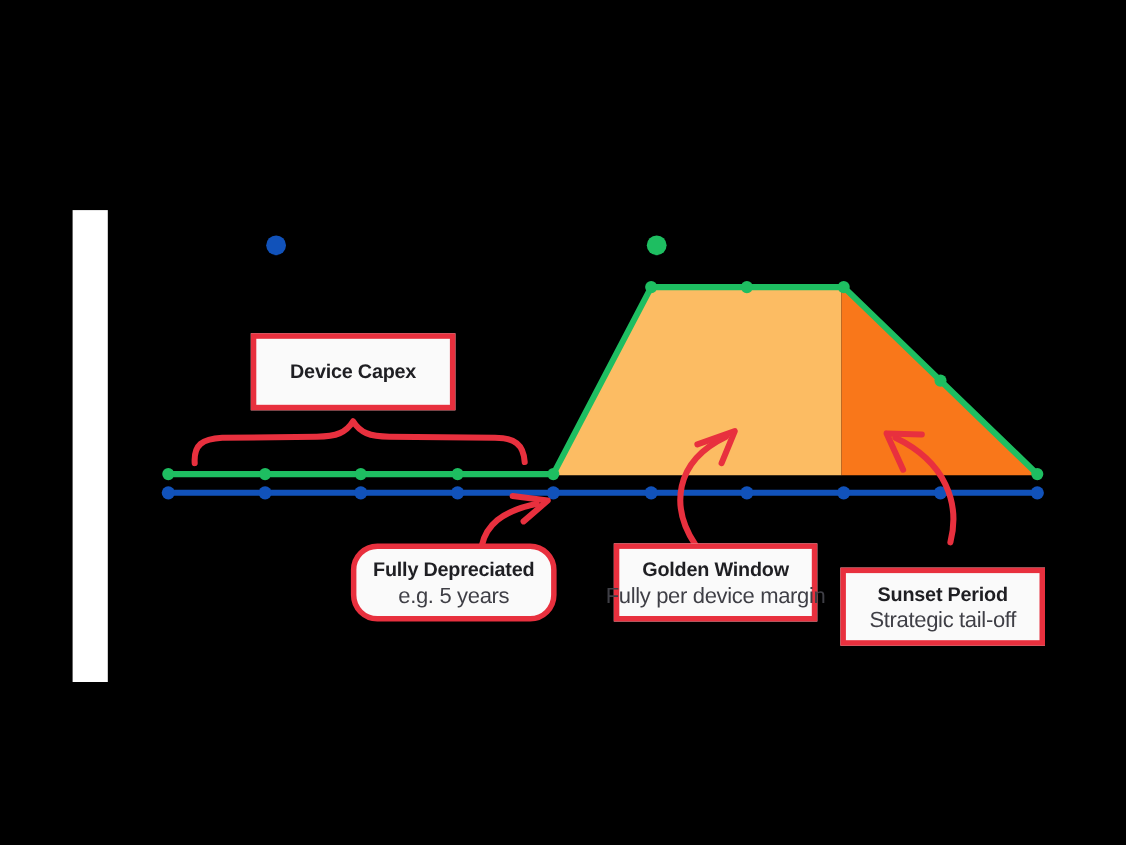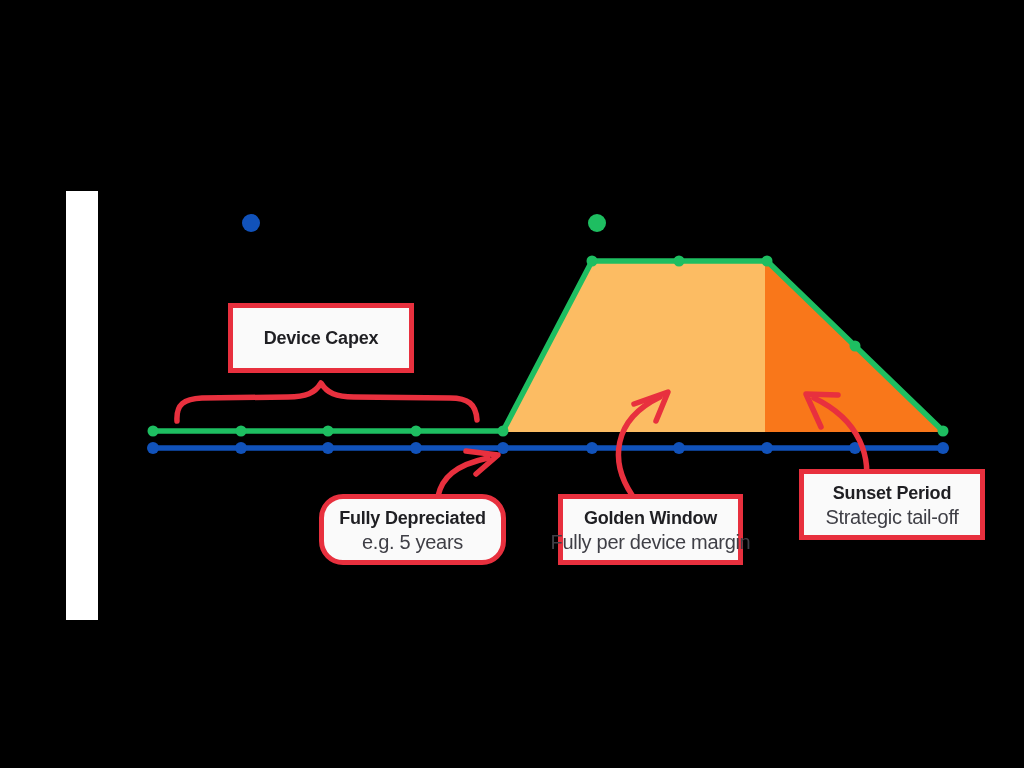--- a/index.html
+++ b/index.html
@@ -25,21 +25,21 @@
     font-weight:700;font-size:18px;line-height:25px;
     color:var(--title_text,#1f1f23);letter-spacing:-0.2px;
   }
   .callout .subtitle{
     font-weight:400;font-size:20px;line-height:22px;
     color:var(--subtitle_text,#3f3f46);letter-spacing:-0.3px;
   }
   #box-device-capex{left:228px;top:303px;width:186px;height:70px;}
   #box-fully-depreciated{left:319px;top:494px;width:187px;height:71px;border-radius:24px;}
   #box-golden-window{left:558px;top:494px;width:185px;height:71px;}
-  #box-sunset-period{left:764px;top:469px;width:186px;height:71px;margin-left:35px;}
+  #box-sunset-period{left:764px;top:516px;width:186px;height:71px;}
 </style>
 </head>
 <body>
 
 <div class="stage">
 
   <div class="ybar"></div>
 
   <svg class="chart" id="chart" width="1024" height="768" viewBox="0 0 1024 768">
       <polygon points="503,432 592,261 765,261 765,432" fill="#FCBC63"></polygon>

